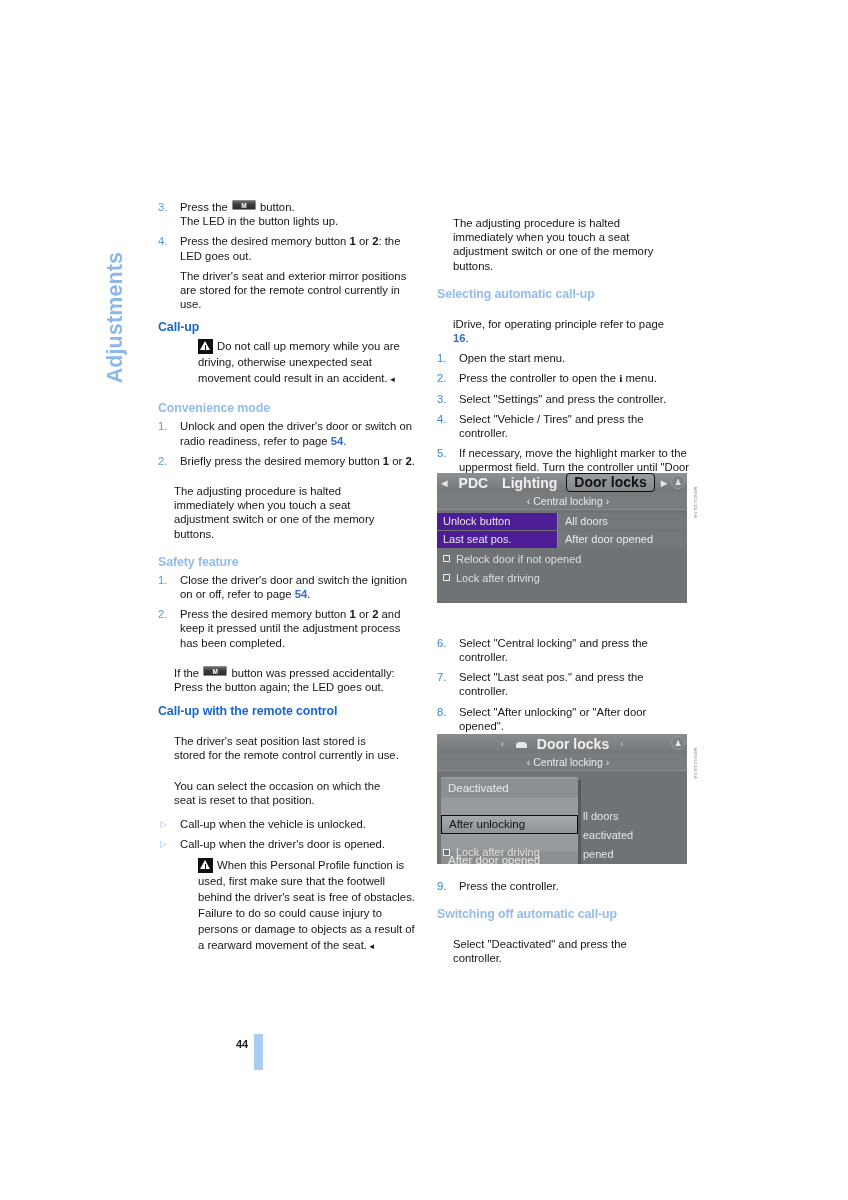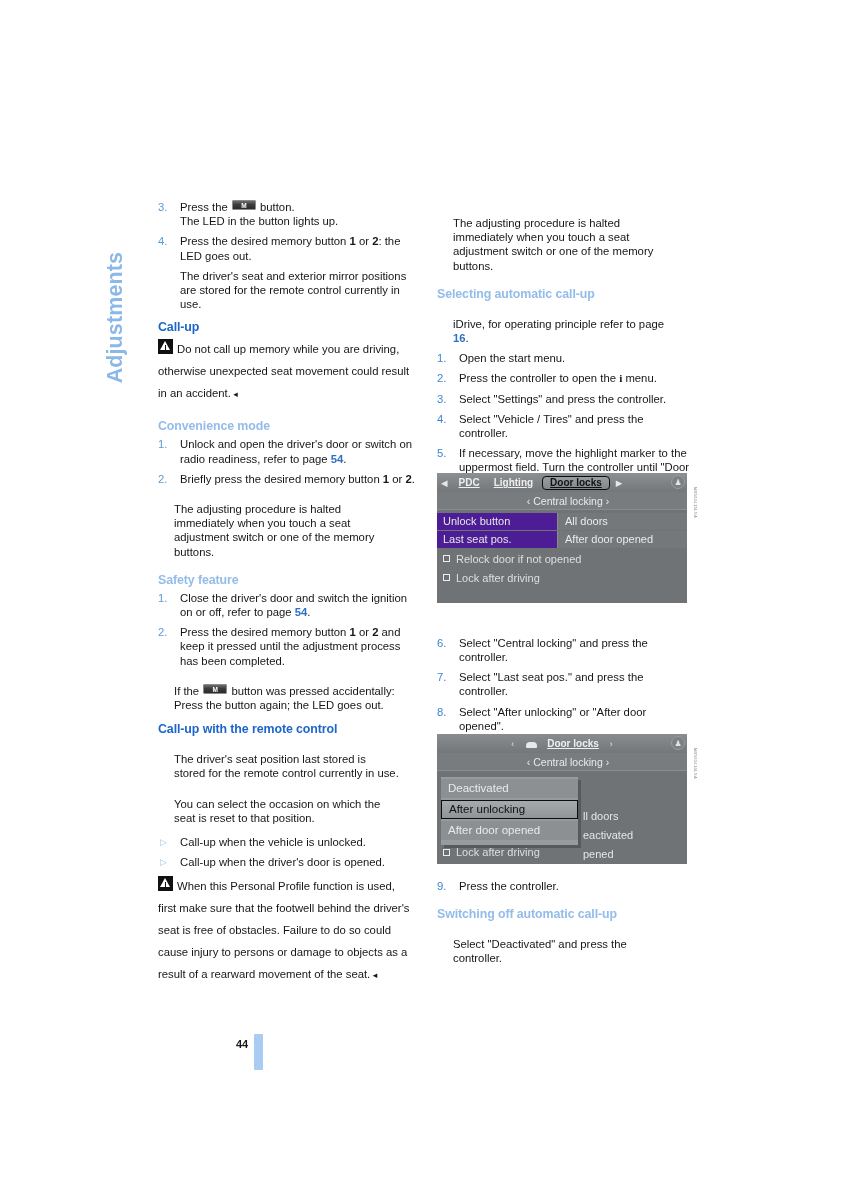--- a/index.html
+++ b/index.html
@@ -113,23 +113,24 @@
     font-size:6.5px;
     font-weight:bold;
     text-align:center;
     line-height:10px;
   }
 
   
   .warn-block {
     position:relative;
     font-size:11.3px;
-    line-height:22px;
+    line-height:16px;
     margin-bottom:10px;
     color:#161616;
+    margin-left:40px;
   }
   .warn-ico {
     float:left;
     width:15px; height:15px;
     background:#101010;
     margin:1px 4px 0 0;
     position:relative;
   }
   .warn-ico:before {
     content:"";
@@ -163,26 +164,25 @@
     background:linear-gradient(#8d9092,#74777a);
     display:flex; align-items:center;
     position:relative;
   }
   .idrive .topbar .arrL,
   .idrive .topbar .arrR {
     font-size:8.5px; color:#e8e8e8;
     padding:0 4px;
   }
   .idrive .tab {
-    font-size:10px;
+    font-size:14px;
     font-weight:bold;
     color:#efefef;
     padding:0 7px;
     white-space:nowrap;
-    text-decoration:underline;
   }
   .idrive .tab.sel {
     background:linear-gradient(#9a9d9f,#85888a);
     color:#111;
     border:1.6px solid #0c0c0c;
     border-radius:4px;
     padding:0px 7px 1px 7px;
     margin:0 2px;
   }
   .idrive .topbar .speaker {
@@ -252,21 +252,21 @@
     background:#989b9d;
     padding:2px 0 3px 0;
     box-shadow:3px 3px 0 rgba(40,42,44,.35);
   }
   .idrive .popup .opt {
     height:19px; line-height:19px;
     padding-left:7px;
     font-size:11.5px;
     color:#e9e9e9;
     background:#8d9092;
-    margin:0 0 2px 0;
+    margin:0 0 17px 0;
   }
   .idrive .popup .opt.cur {
     background:linear-gradient(#a7aaac,#919496);
     color:#101010;
     border:1.6px solid #0d0d0d;
     height:19px; line-height:16px;
   }
   .idrive .behind {
     position:absolute; left:146px; top:45px;
     width:100px;

